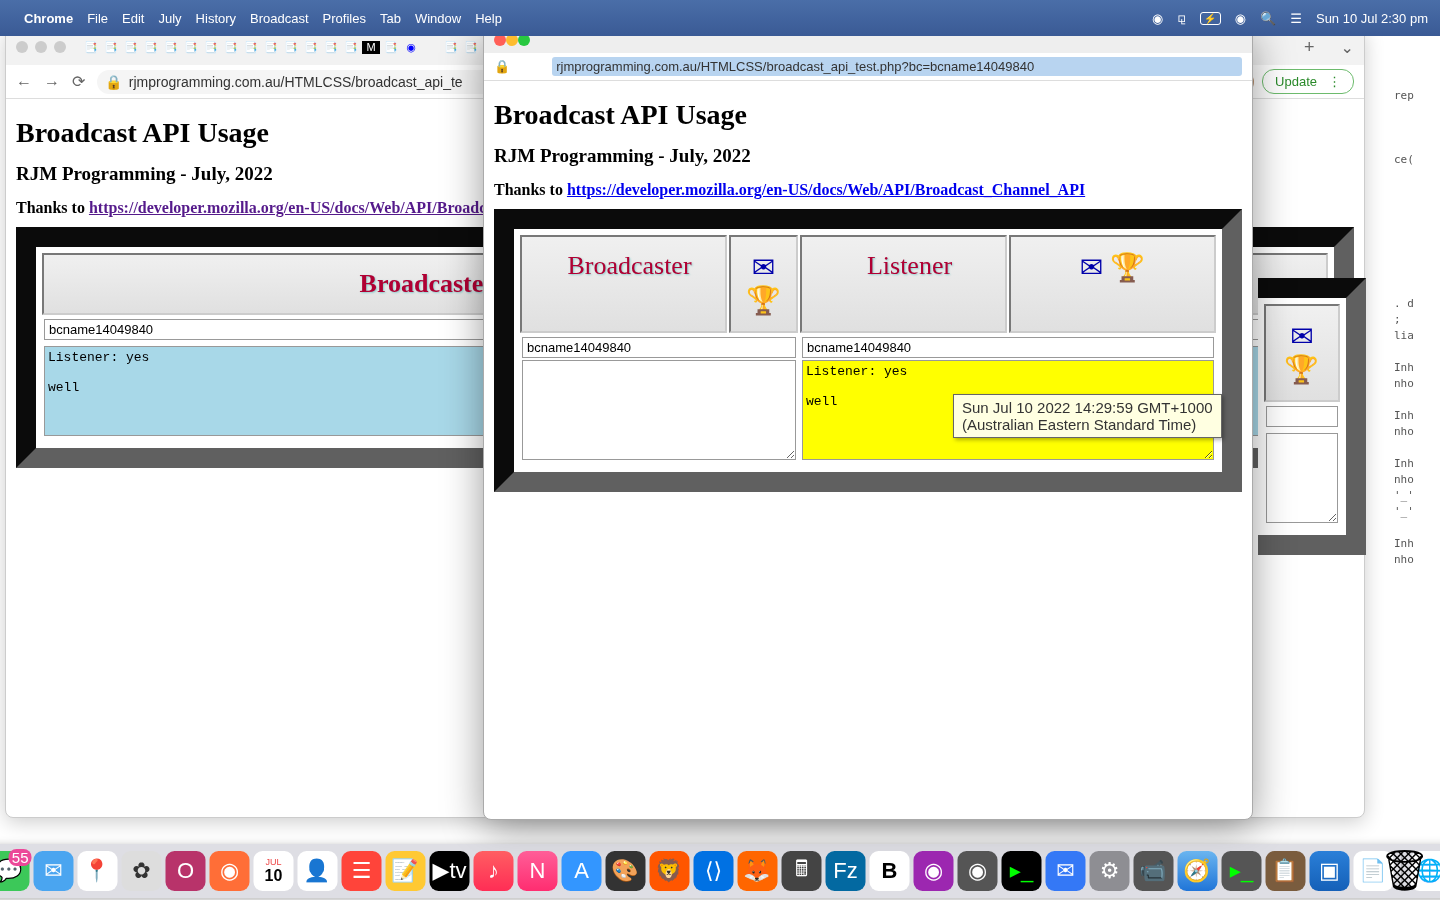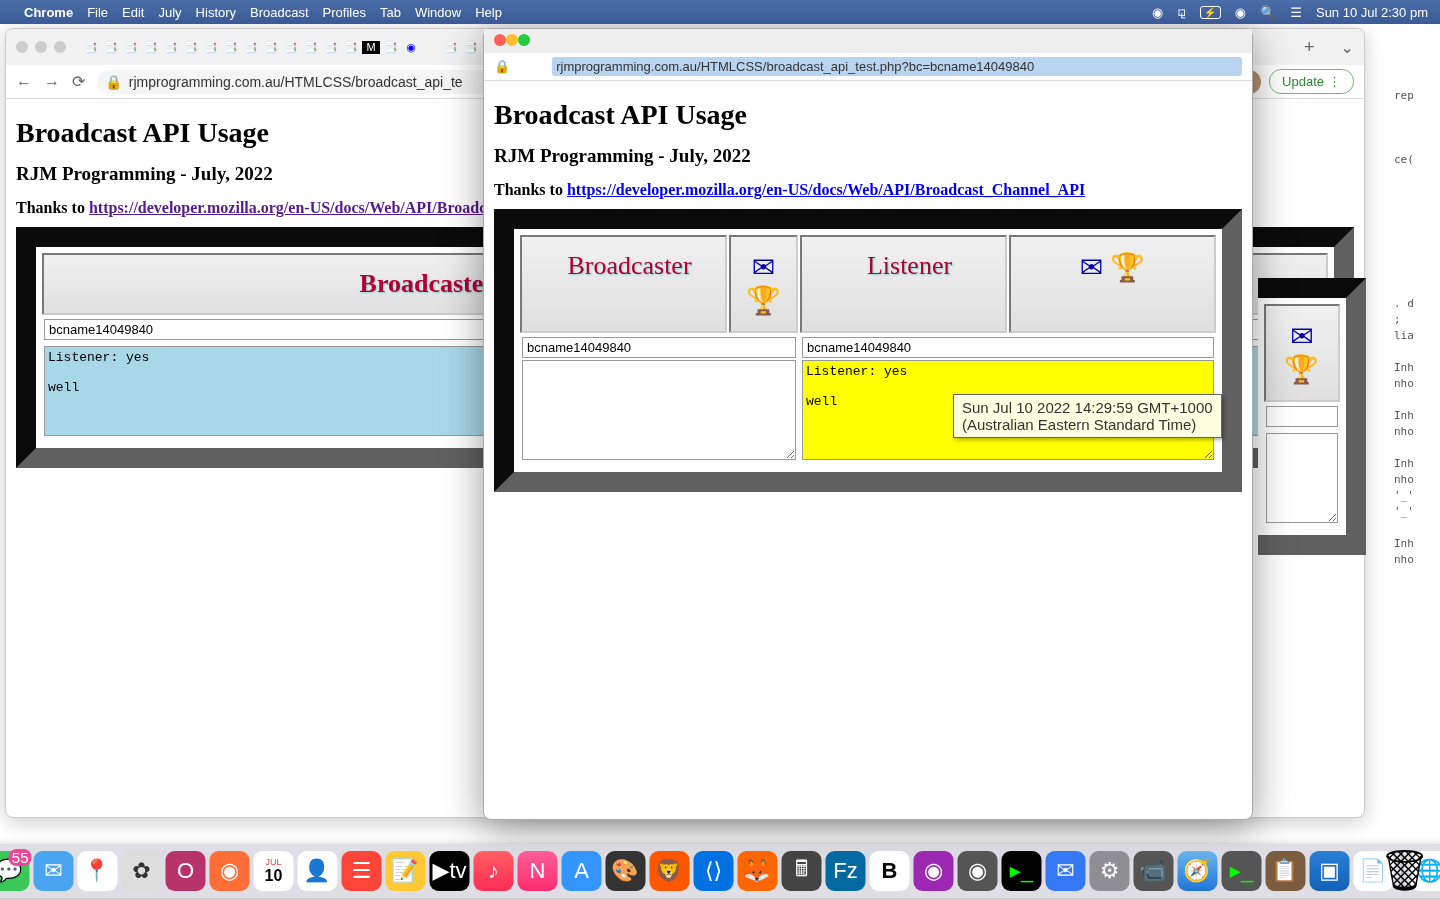--- a/index.html
+++ b/index.html
@@ -1,35 +1,35 @@
 <!DOCTYPE html>
 <html><head>
 <meta charset="utf-8">
 <style>
 * { box-sizing: border-box; margin: 0; padding: 0; }
 body { font-family: -apple-system, BlinkMacSystemFont, sans-serif; width: 1440px; height: 900px; overflow: hidden; position: relative; background: #fff; }
 
 
-.menubar { position: absolute; top: 0; left: 0; right: 0; height: 24px; background: linear-gradient(#4a6ea8, #3a5a95); color: #fff; display: flex; align-items: center; font-size: 13px; padding: 0 12px; z-index: 100; }
+.menubar { position: absolute; top: 0; left: 0; right: 0; height: 36px; background: linear-gradient(#4a6ea8, #3a5a95); color: #fff; display: flex; align-items: center; font-size: 13px; padding: 0 12px; z-index: 100; }
 .menubar .apple { font-size: 14px; margin-right: 12px; }
 .menubar .app { font-weight: 600; margin-right: 14px; }
 .menubar .menu { margin-right: 14px; }
 .menubar .right { margin-left: auto; display: flex; align-items: center; gap: 14px; }
 
 
 .win-back { position: absolute; top: 28px; left: 5px; width: 1360px; height: 790px; background: #fff; border: 1px solid #ccc; border-radius: 8px; box-shadow: 0 4px 20px rgba(0,0,0,0.2); overflow: hidden; }
 .win-back .titlebar { height: 36px; background: #f2f2f2; display: flex; align-items: center; padding: 0 10px; gap: 6px; }
 .win-back .traffic { display: flex; gap: 7px; }
 .traffic span { width: 12px; height: 12px; border-radius: 50%; background: #ccc; display: inline-block; }
 .win-back .bookmarks { display: flex; gap: 2px; margin-left: 10px; font-size: 11px; overflow: hidden; color:#555 }
 .win-back .bookmarks span { width: 18px; text-align: center; }
 .win-back .urlbar { height: 34px; background: #fff; display: flex; align-items: center; padding: 0 10px; border-bottom: 1px solid #ddd; }
 .win-back .navbtns { display: flex; gap: 12px; margin-right: 12px; color: #666; font-size:16px }
 .win-back .url { flex: 1; font-size: 14px; color: #333; padding: 4px 8px; background: #f5f5f5; border-radius: 14px; display:flex; align-items:center; gap:6px }
-.update-btn { border: 1px solid #6dbb6d; color: #2a8a2a; padding: 4px 12px; border-radius: 12px; font-size: 13px; margin-left: 8px; display:flex; align-items:center; gap:4px }
+.update-btn { border: 1px solid #6dbb6d; color: #2a8a2a; padding: 4px 12px; border-radius: 12px; font-size: 13px; margin-left: 8px; display:flex; align-items:center; gap:11px }
 .avatar { width: 24px; height: 24px; border-radius: 50%; background: #b89070; margin-left: 8px; }
 
 .page { padding: 10px 10px; font-family: "Times New Roman", serif; }
 .page h1 { font-size: 28px; font-weight: bold; margin: 8px 0; }
 .page h2 { font-size: 19px; font-weight: bold; margin: 14px 0; }
 .page h3 { font-size: 16px; font-weight: bold; margin: 10px 0; }
 .page a { color: #551a8b; text-decoration: underline; }
 
 .box { border: 20px solid #606060; border-style: inset; background: #fff; margin: 8px 0; padding: 4px; }
 .box table { width: 100%; border-collapse: separate; }

